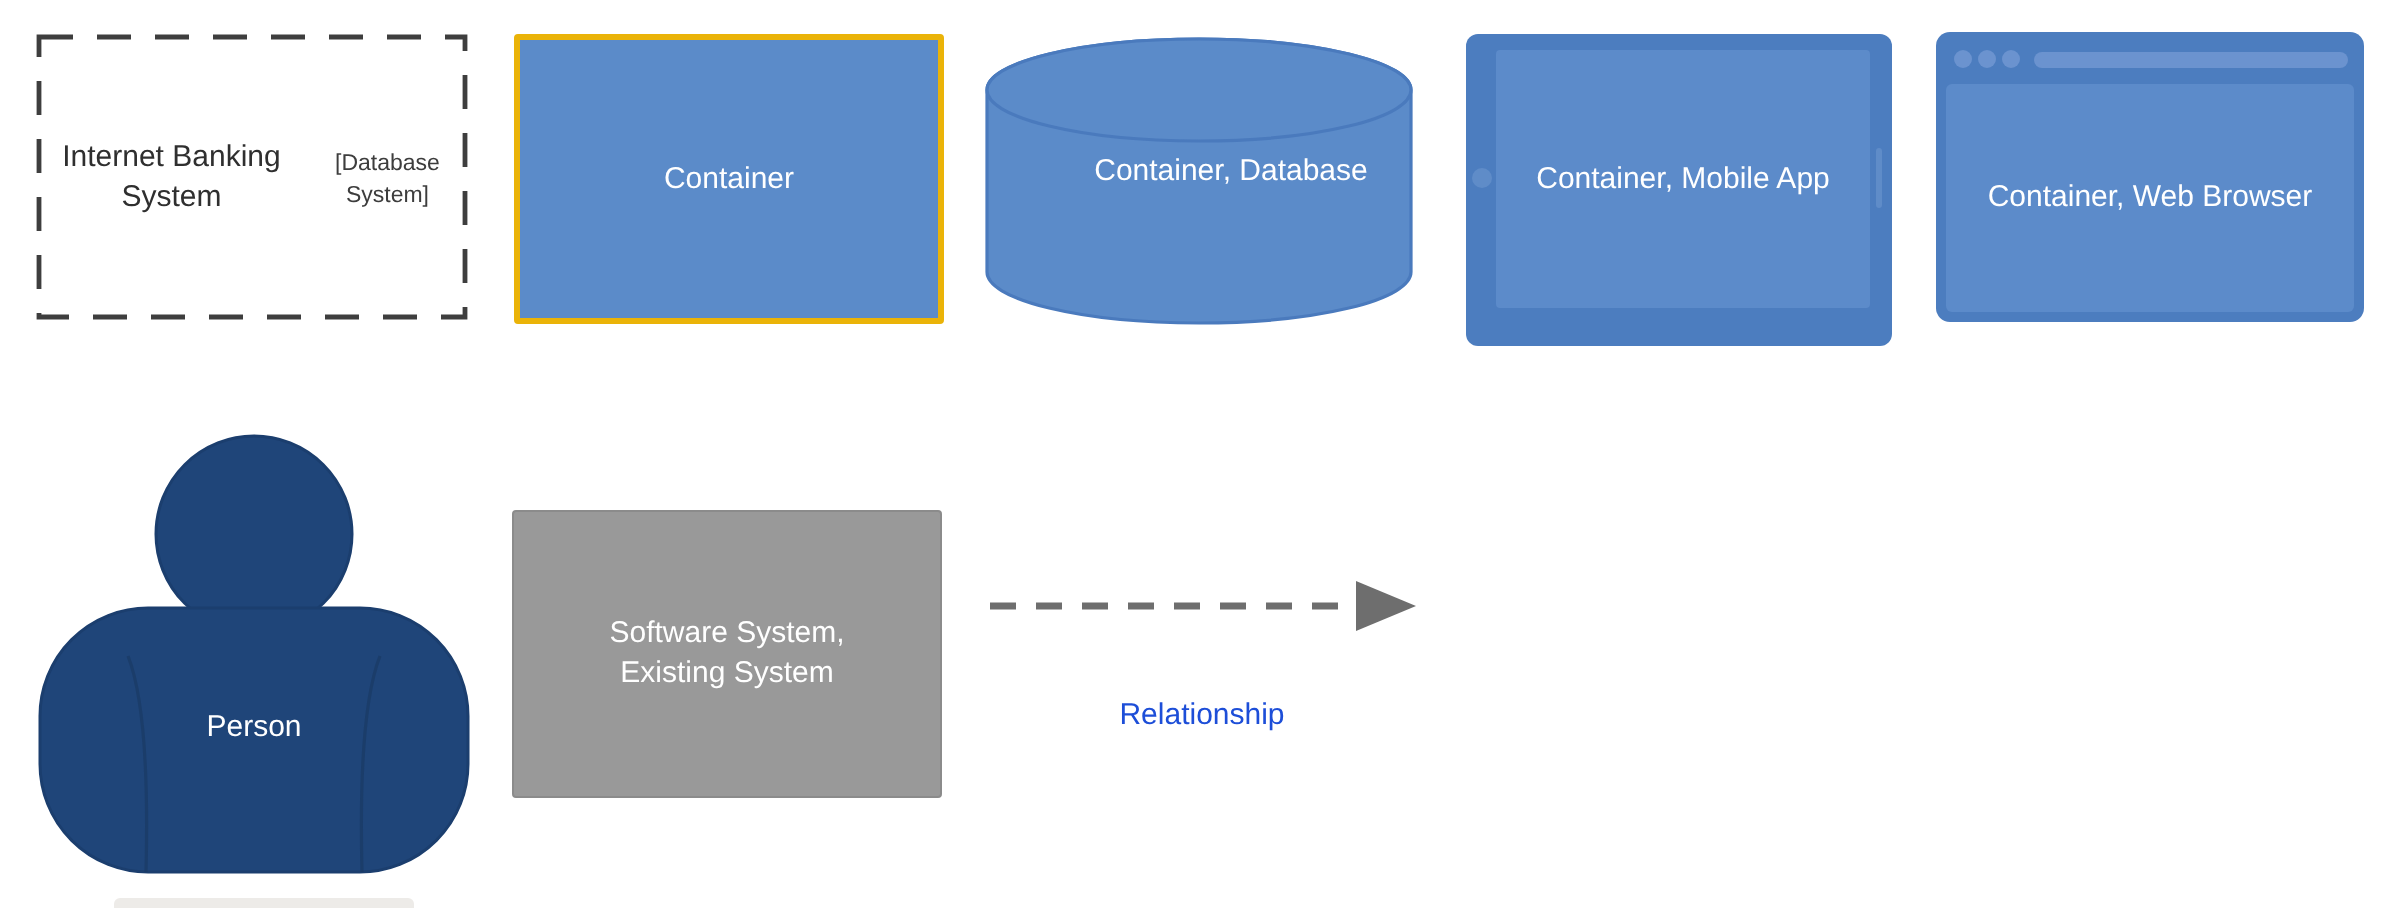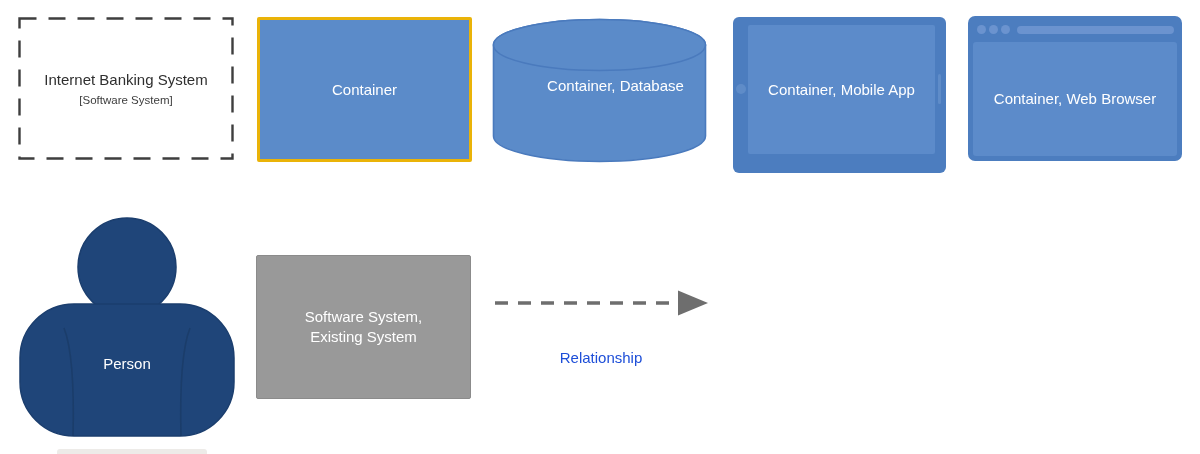--- a/index.html
+++ b/index.html
@@ -13,21 +13,21 @@
     background:#ffffff;
     overflow:hidden;
   }
   .abs{position:absolute;}
 
   
   .boundary{left:18px;top:17px;width:216px;height:143px;}
   .boundary svg{position:absolute;left:0;top:0;}
   .boundary-text{
     position:absolute;left:0;top:0;width:100%;height:100%;
-    display:flex;flex-direction:column;justify-content:center;align-items:center;
+    display:flex;flex-direction:row;justify-content:center;align-items:center;
     text-align:center;
   }
   .boundary-title{color:#2f2f2f;font-size:15px;line-height:20px;}
   .boundary-subtitle{color:#3d3d3d;font-size:11.5px;line-height:16px;margin-top:2px;}
 
   
   .elem-label{
     color:#ffffff;font-size:15px;line-height:20px;text-align:center;
   }
   .container-box{
@@ -115,21 +115,21 @@
 <body>
 
 <div class="canvas">
 
   <div class="abs boundary">
     <svg width="216" height="143" viewBox="0 0 216 143">
       <rect x="1.5" y="1.5" width="213" height="140" fill="none" stroke="#3e3e3e" stroke-width="2.4" stroke-dasharray="17 12"></rect>
     </svg>
     <div class="boundary-text">
       <div class="boundary-title">Internet Banking System</div>
-      <div class="boundary-subtitle">[Software System]</div>
+      <div class="boundary-subtitle">[Database System]</div>
     </div>
   </div>
 
   <div class="abs container-box">
     <div class="elem-label">Container</div>
   </div>
 
   <div class="abs db">
     <svg width="215" height="145" viewBox="0 0 215 145">
       <path d="M1.5 27 a106 25.5 0 0 1 212 0 l0 91 a106 25.5 0 0 1 -212 0 z" fill="#5b8bc9" stroke="#4a7abd" stroke-width="1.6"></path>

